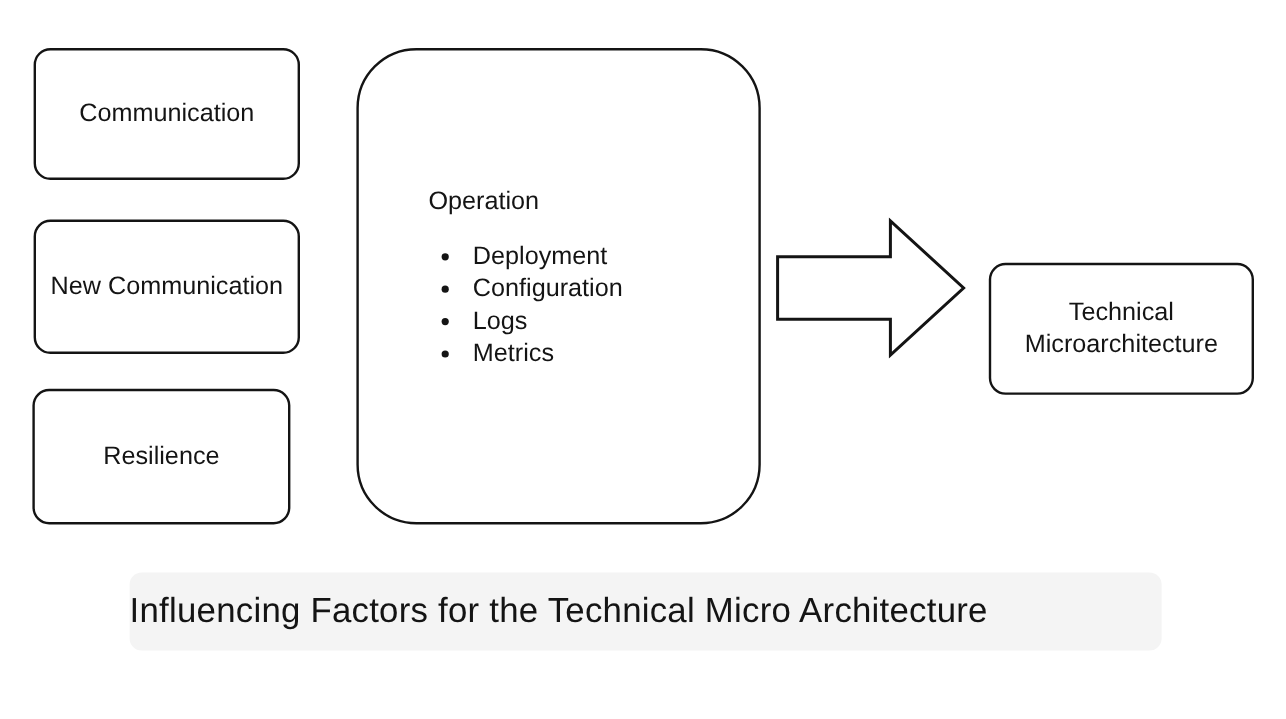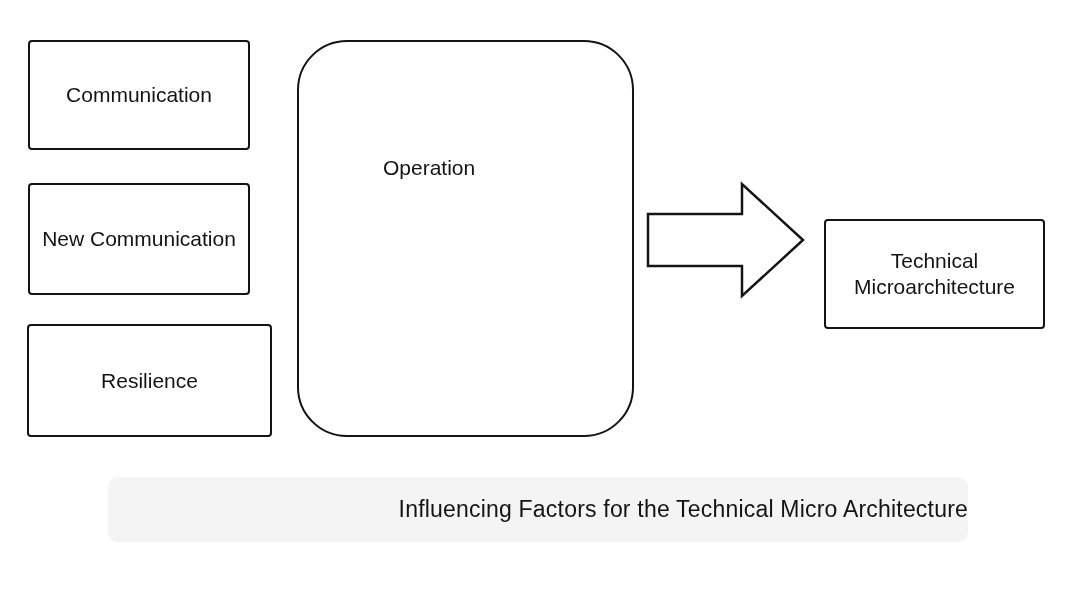--- a/index.html
+++ b/index.html
@@ -15,40 +15,40 @@
     font-family: "Liberation Sans", sans-serif;
     color: var(--text);
     overflow: hidden;
   }
   .canvas { position: relative; width: 1072px; height: 599px; }
 
   .shape {
     position: absolute;
     background: var(--shape-fill);
     border: 2px solid var(--stroke);
-    border-radius: 4px;
+    border-radius: 14px;
   }
   .label-box {
     display: flex;
     align-items: center;
     justify-content: center;
     text-align: center;
     font-size: 21px;
     line-height: 26px;
     padding: 0 10px;
   }
   .box-communication   { left: 28px;  top: 40px;  width: 222px; height: 110px; }
   .box-new-ms          { left: 28px;  top: 183px; width: 222px; height: 112px; }
-  .box-resilience      { left: 27px;  top: 324px; width: 245px; height: 113px; }
+  .box-resilience      { left: 27px;  top: 324px; width: 215px; height: 113px; }
   .box-result          { left: 824px; top: 183px; width: 221px; height: 110px; margin-top: 36px; }
 
   .box-operation {
     left: 297px; top: 40px; width: 337px; height: 397px;
     border-radius: 50px;
-    padding: 112px 20px 0 84px;
+    padding: 112px 20px 0 58px;
   }
   .op-title { font-size: 21px; line-height: 27px; }
   .op-list {
     margin-top: 19px;
     list-style: disc outside;
     padding-left: 30px;
     font-size: 21px;
     line-height: 27px;
   }
   .op-list li { padding-left: 7px; }
@@ -61,22 +61,22 @@
     stroke-linejoin: miter;
   }
 
   .caption-bar {
     position: absolute;
     left: 108px; top: 477px; width: 860px; height: 65px;
     background: var(--caption-bg);
     border-radius: 10px;
     display: flex;
     align-items: center;
-    justify-content: flex-end;
-    font-size: 23px;
+    justify-content: flex-start;
+    font-size: 29px;
     letter-spacing: 0.2px;
   }
 </style>
 </head>
 <body>
 
 <div class="canvas">
 
   <div class="shape label-box box-communication">
     <span>Communication</span>
@@ -85,20 +85,26 @@
   <div class="shape label-box box-new-ms">
     <span>New Communication</span>
   </div>
 
   <div class="shape label-box box-resilience">
     <span>Resilience</span>
   </div>
 
   <div class="shape box-operation">
     <div class="op-title">Operation</div>
+    <ul class="op-list">
+      <li>Deployment</li>
+      <li>Configuration</li>
+      <li>Logs</li>
+      <li>Metrics</li>
+    </ul>
   </div>
 
   <svg class="arrow-svg" viewBox="0 0 160 118" aria-hidden="true">
     <polygon points="2,33 96,33 96,3 157,59 96,115 96,85 2,85"></polygon>
   </svg>
 
   <div class="shape label-box box-result">
     <span>Technical Microarchitecture</span>
   </div>
 

